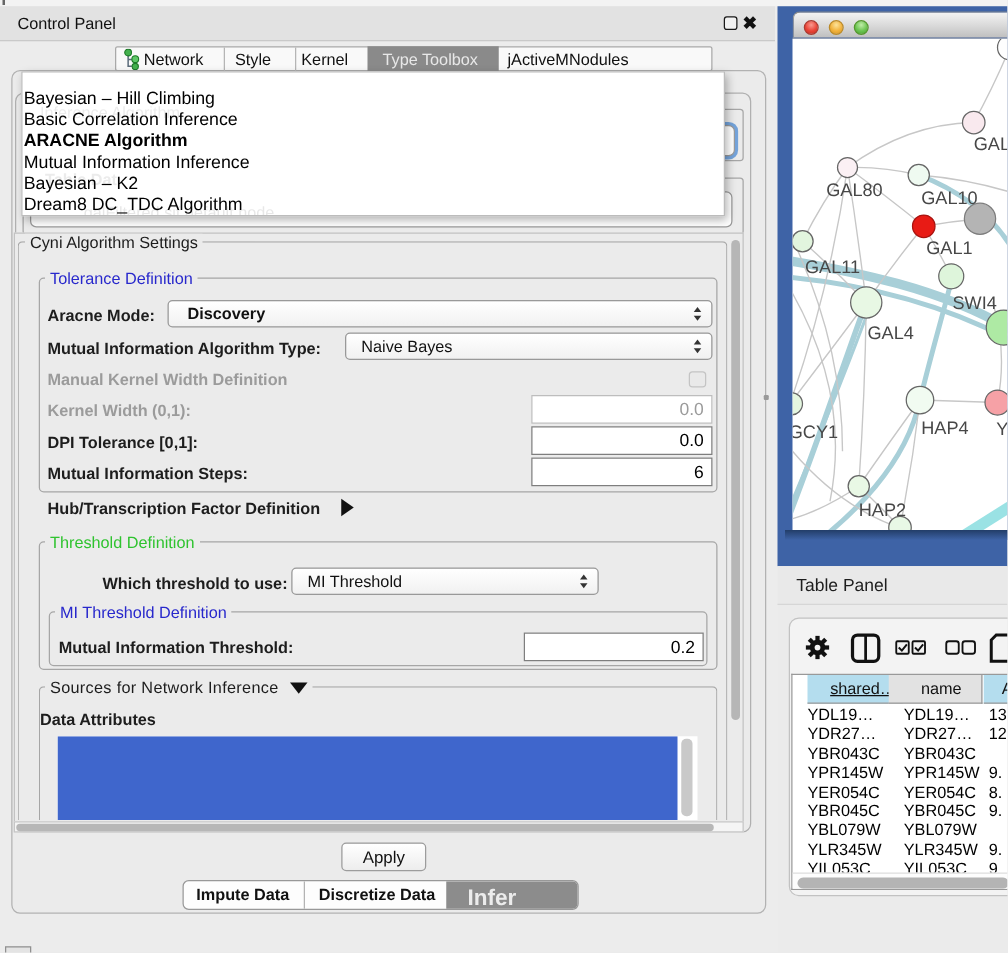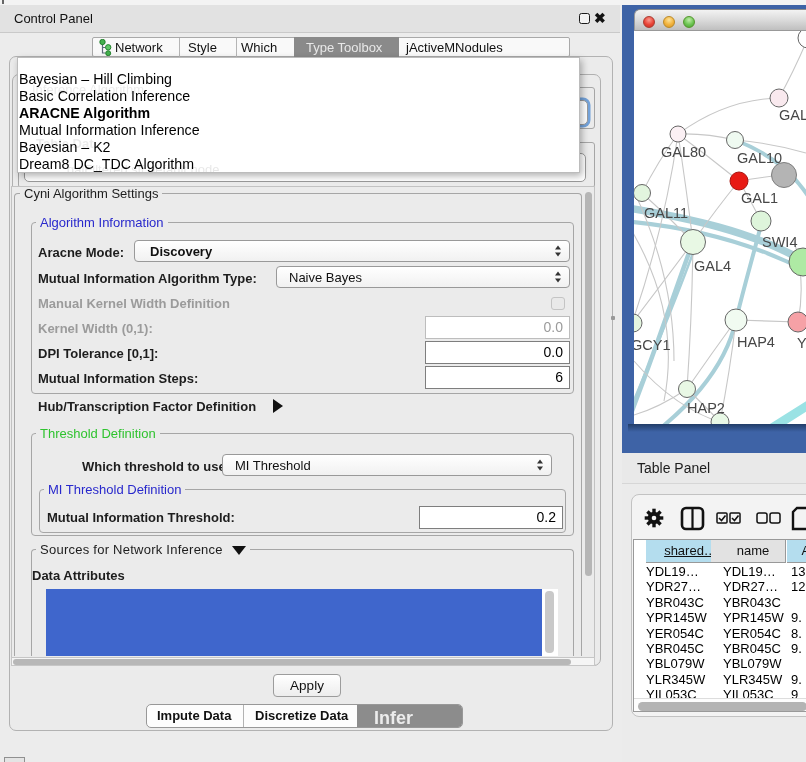--- a/index.html
+++ b/index.html
@@ -35,39 +35,39 @@
   <svg class="abs" style="left:6px;top:1px;" width="13" height="17" viewBox="0 0 13 17">
     <path d="M3.5 4 L3.5 14 L6.5 14 M3.5 8.5 L6.5 8.5" stroke="#5a6b7a" stroke-width="1.2" fill="none"></path>
     <circle cx="3.5" cy="3" r="2.7" fill="#44b14e" stroke="#1d7a28" stroke-width="0.9"></circle>
     <circle cx="9.2" cy="8.3" r="2.7" fill="#5ec867" stroke="#1d7a28" stroke-width="0.9"></circle>
     <circle cx="9.2" cy="14.2" r="2.5" fill="#44b14e" stroke="#1d7a28" stroke-width="0.9"></circle>
   </svg>
   <div class="abs" style="left:22px;top:2px;font-size:13px;color:#111;">Network</div>
   <div class="abs" style="left:86px;top:0;width:1px;height:20px;background:#b5b5b5;"></div>
   <div class="abs" style="left:95px;top:2px;font-size:13px;color:#111;">Style</div>
   <div class="abs" style="left:143px;top:0;width:1px;height:20px;background:#b5b5b5;"></div>
-  <div class="abs" style="left:148px;top:2px;font-size:13px;color:#111;">Which</div>
+  <div class="abs" style="left:148px;top:2px;font-size:13px;color:#111;">Kernel</div>
   <div class="abs" style="left:201px;top:-1px;width:105px;height:20px;background:#8a8a8a;"></div>
   <div class="abs" style="left:213px;top:2px;font-size:13px;color:#e8e8e8;">Type Toolbox</div>
   <div class="abs" style="left:313px;top:2px;font-size:13px;color:#111;">jActiveMNodules</div>
 </div>
 
 <div class="abs" style="left:12px;top:74px;width:589px;height:592px;background:#ebebeb;border:1px solid #b0b0b0;border-radius:7px;"></div>
 <div class="abs" style="left:18px;top:87px;width:577px;height:42px;border:1px solid #a6a6a6;border-radius:3px;"></div>
 <div class="abs" style="left:24px;top:100px;width:564px;height:25px;background:#fff;border:1px solid #9a9a9a;border-radius:5px;box-shadow:0 0 0 2.5px rgba(95,150,215,0.85);"></div>
 <div class="abs" style="left:18px;top:142px;width:577px;height:46px;border:1px solid #a6a6a6;border-radius:3px;"></div>
 <div class="abs" style="left:24px;top:153px;width:562px;height:29px;background:#fff;border:1px solid #9a9a9a;border-radius:5px;"></div>
 
 <div class="abs" style="left:11px;top:186px;width:584px;height:480px;background:#ebebeb;border:1px solid #c2c2c2;"></div>
 
 <div class="abs" style="left:14px;top:193px;width:568px;height:463px;border:1px solid #a6a6a6;border-bottom:none;border-radius:4px 4px 0 0;"></div>
 <div class="grplab" style="left:20px;top:187px;color:#1d1d1d;">Cyni Algorithm Settings</div>
 
 <div class="grpbox" style="left:31px;top:222px;width:543px;height:172px;"></div>
-<div class="grplab" style="left:36px;top:216px;color:#2828cc;">Algorithm Information</div>
+<div class="grplab" style="left:36px;top:216px;color:#2828cc;">Tolerance Definition</div>
 
 <div class="lbl" style="left:38px;top:245px;">Aracne Mode:</div>
 <div class="combo" style="left:134px;top:240px;width:436px;height:22px;font-weight:bold;">
     <span class="txt" style="left:15px;">Discovery</span>
     <span class="spin"></span>
   </div>
 <div class="lbl" style="left:38px;top:271px;">Mutual Information Algorithm Type:</div>
 <div class="combo" style="left:276px;top:266px;width:294px;height:22px;">
     <span class="txt">Naive Bayes</span>
     <span class="spin"></span>
@@ -80,21 +80,21 @@
 <div class="tfield" style="left:425px;top:341px;width:145px;height:23px;">0.0</div>
 <div class="lbl" style="left:38px;top:371px;">Mutual Information Steps:</div>
 <div class="tfield" style="left:425px;top:366px;width:145px;height:23px;">6</div>
 
 <div class="lbl" style="left:38px;top:399px;">Hub/Transcription Factor Definition</div>
 <div class="abs" style="left:273px;top:399px;width:0;height:0;border-top:7px solid transparent;border-bottom:7px solid transparent;border-left:10px solid #111;"></div>
 
 <div class="grpbox" style="left:31px;top:433px;width:543px;height:103px;"></div>
 <div class="grplab" style="left:36px;top:427px;color:#2fc32f;">Threshold Definition</div>
 <div class="lbl" style="left:82px;top:459px;">Which threshold to use:</div>
-<div class="combo" style="left:222px;top:454px;width:330px;height:22px;">
+<div class="combo" style="left:233px;top:454px;width:246px;height:22px;">
     <span class="txt">MI Threshold</span>
     <span class="spin"></span>
   </div>
 
 <div class="grpbox" style="left:39px;top:489px;width:527px;height:44px;"></div>
 <div class="grplab" style="left:44px;top:483px;color:#2828cc;">MI Threshold Definition</div>
 <div class="lbl" style="left:47px;top:510px;">Mutual Information Threshold:</div>
 <div class="tfield" style="left:419px;top:506px;width:144px;height:23px;">0.2</div>
 
 <div class="abs" style="left:31px;top:549px;width:543px;height:107px;border:1px solid #a6a6a6;border-bottom:none;border-radius:4px 4px 0 0;"></div>

